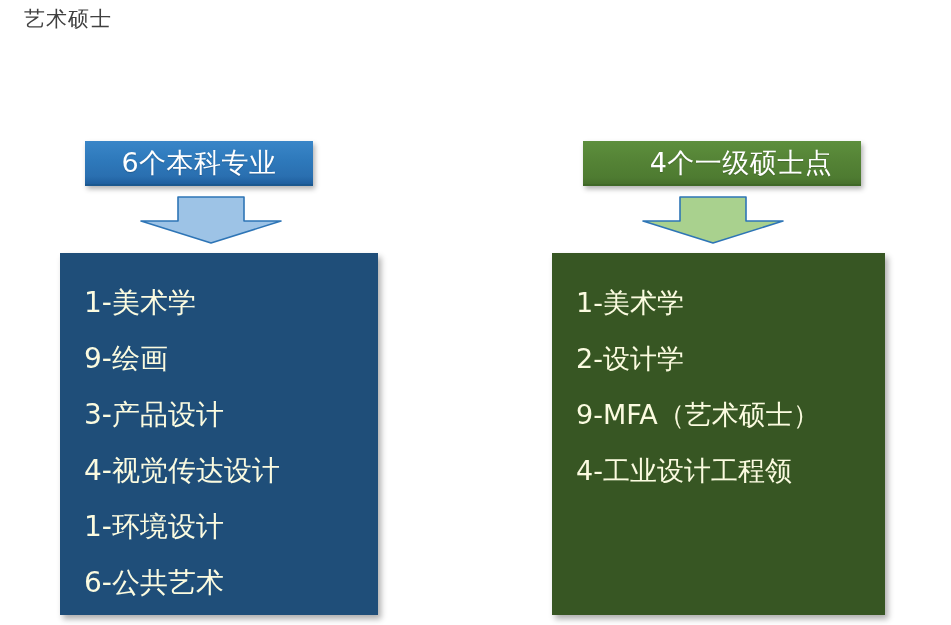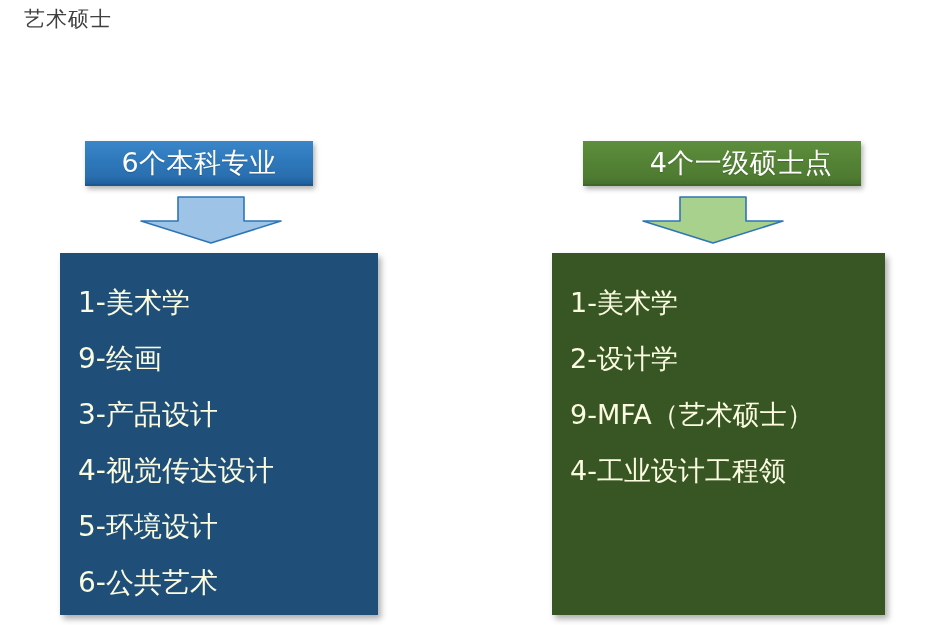--- a/index.html
+++ b/index.html
@@ -101,20 +101,21 @@
     left: 82px;        
     width: 333px;
     background: #375623;
   }
   .panel-item {
     color: #fbfbe0;
     font-size: 28px;
     line-height: 56px;
     letter-spacing: 0px;
     white-space: nowrap;
+    margin-left: 6px;
   }
   .panel.green .panel-item { font-size: 27px; }
 </style>
 </head>
 <body>
 
 <div class="slide-title">艺术硕士</div>
 
 <div class="column left">
 
@@ -126,21 +127,21 @@
     <svg viewBox="0 0 142 48" xmlns="http://www.w3.org/2000/svg">
       <polygon points="38,1 104,1 104,25 141,25 71,47 1,25 38,25" fill="#9DC3E6" stroke="#2E75B6" stroke-width="1.6" stroke-linejoin="round"></polygon>
     </svg>
   </div>
 
   <div class="panel blue">
     <div class="panel-item">1-美术学</div>
     <div class="panel-item">9-绘画</div>
     <div class="panel-item">3-产品设计</div>
     <div class="panel-item">4-视觉传达设计</div>
-    <div class="panel-item">5-环境设计</div>
+    <div class="panel-item">1-环境设计</div>
     <div class="panel-item">6-公共艺术</div>
   </div>
 
 </div>
 
 <div class="column right">
 
   <div class="banner green">
     <span class="banner-label">4个一级硕士点</span>
   </div>

